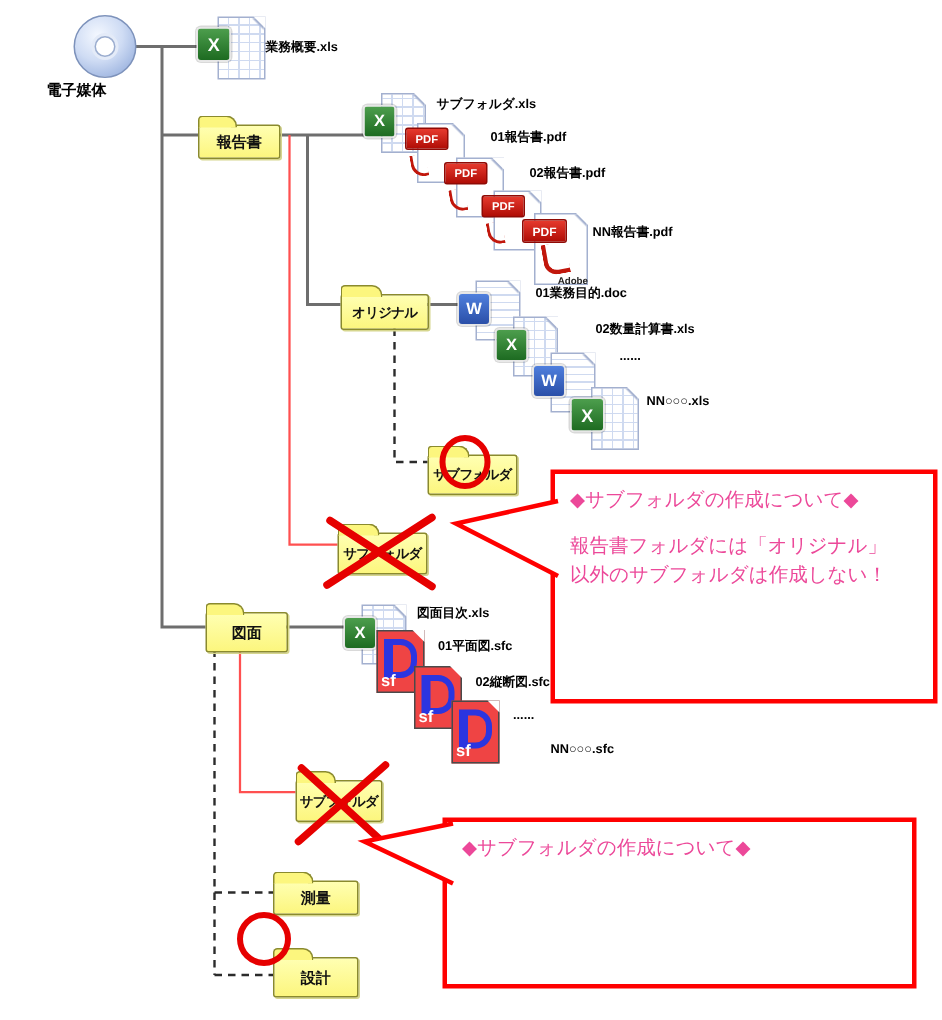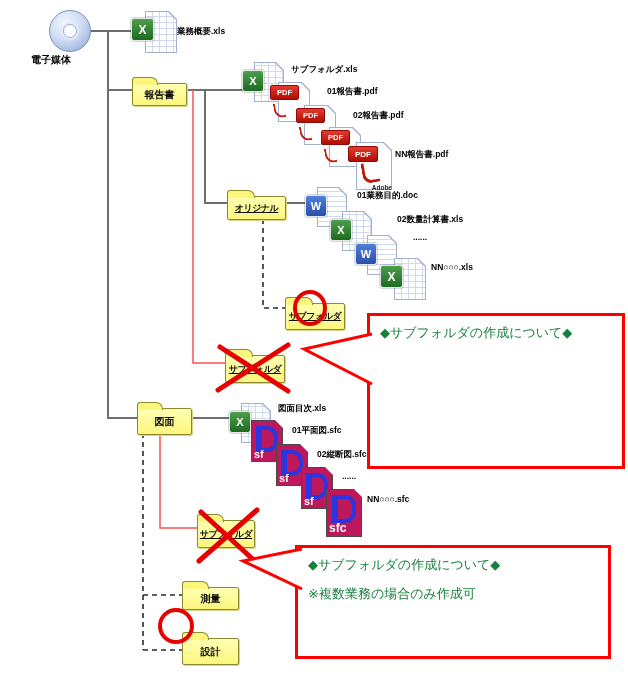--- a/index.html
+++ b/index.html
@@ -11,21 +11,21 @@
 
   
   .folder{position:absolute;background:linear-gradient(180deg,#ffffb2,#fcf67e);
           border:1.5px solid #8a8a2e;border-radius:2px;z-index:2;
           display:flex;align-items:center;justify-content:center;
           box-shadow:1px 1px 0 #d6d68e;}
   .folder .tab{position:absolute;top:-7px;left:-1.5px;width:46%;height:7px;
           background:#fcf67e;border:1.5px solid #8a8a2e;border-bottom:none;
           border-radius:3px 7px 0 0;}
   .flabel{font-size:10px;font-weight:bold;color:#111;white-space:nowrap;z-index:1;}
-  .flabel.small{font-size:9px;letter-spacing:-0.5px;text-decoration:underline;}
+  .flabel.small{font-size:9px;letter-spacing:-0.5px;}
 
   
   .nlab{position:absolute;font-weight:bold;font-size:10px;color:#000;white-space:nowrap;z-index:3;}
   .flab{position:absolute;font-weight:bold;font-size:8.5px;color:#000;white-space:nowrap;z-index:3;}
 
   
   .cd{position:absolute;left:49px;top:10px;width:40px;height:40px;border-radius:50%;z-index:2;
       background:radial-gradient(circle at 38% 32%,#f4f8ff 0%,#cfdcf4 45%,#a3b9e2 78%,#8ca6d8 100%);
       border:1px solid #7d92bb;}
   .cd .hole{position:absolute;left:13px;top:13px;width:12px;height:12px;border-radius:50%;
@@ -48,28 +48,28 @@
   .logo-x{background:linear-gradient(180deg,#4d9e4d,#1d6b21);}
   .logo-w{background:linear-gradient(180deg,#4f7fdd,#2a4fa8);}
   
   .pdf-banner{position:absolute;background:linear-gradient(180deg,#e63a2e,#b00d06);
       border:1px solid #8f0a05;border-radius:2px;color:#fff;font-weight:bold;
       display:flex;align-items:center;justify-content:center;}
   .pdf-sq{position:absolute;border-left:2.5px solid #c1170c;border-bottom:2.5px solid #c1170c;
       border-radius:0 0 0 9px;transform:rotate(-10deg);}
   .adobe{position:absolute;font-size:6.5px;font-weight:bold;color:#222;}
   
-  .pg-sfc{background:#be185d;border:1px solid #4a4a4a;}
+  .pg-sfc{background:#ef4444;border:1px solid #4a4a4a;}
   .pg-sfc .fold{border-top:8px solid #fff;border-left:8px solid transparent;filter:none;}
   .sfc-mark{position:absolute;border:4px solid #2b35e0;border-left-width:6px;
       border-radius:0 11px 11px 0;}
   .sfc-txt{position:absolute;color:#fff;font-weight:bold;z-index:1;}
 
   
-  .callout{position:absolute;background:#fff;border:3px solid #ff0000;color:#15803d;
+  .callout{position:absolute;background:#fff;border:3px solid #ff0000;color:#ec4899;
       z-index:4;font-size:13px;line-height:19px;padding:7px 18px 5px 10px;
       box-sizing:border-box;}
   .co-b{margin-top:12px;}
 </style>
 </head>
 <body>
 
 <div id="stage">
 
   <svg id="wires" class="layer" width="628" height="680">
@@ -236,50 +236,43 @@
 
   <div class="ic" style="left:301px;top:467px;width:40px;height:44px">
     <div class="pg pg-sfc" style="left:0;top:0;width:30px;height:40px">
         <span class="fold"></span>
       <span class="sfc-mark" style="left:4px;top:5px;width:12px;height:18px"></span>
       <span class="sfc-txt" style="left:2px;bottom:1px;font-size:11px">sf</span>
     </div>
   </div>
   <div class="flab" style="left:342px;top:471px">......</div>
 
-  <div class="ic" style="left:326px;top:489px;width:44px;height:50px">
-    <div class="pg pg-sfc" style="left:0;top:0;width:34px;height:46px">
-        <span class="fold"></span>
-      <span class="sfc-mark" style="left:5px;top:5px;width:14px;height:20px"></span>
-      <span class="sfc-txt" style="left:2px;bottom:1px;font-size:12px">sfc</span>
-    </div>
-  </div>
   <div class="flab" style="left:367px;top:494px">NN○○○.sfc</div>
 
   <div class="folder" style="left:197px;top:520px;width:56px;height:26px">
     <span class="tab"></span>
     <span class="flabel small">サブフォルダ</span>
   </div>
 
   <div class="folder" style="left:182px;top:587px;width:55px;height:21px">
     <span class="tab"></span>
     <span class="flabel">測量</span>
   </div>
   <div class="folder" style="left:182px;top:638px;width:55px;height:25px">
     <span class="tab"></span>
     <span class="flabel">設計</span>
   </div>
 
   <div class="callout" id="co1" style="left:367px;top:313px;width:258px;height:156px">
     <div class="co-t">◆サブフォルダの作成について◆</div>
+    <div class="co-b">報告書フォルダには「オリジナル」以外のサブフォルダは作成しない！</div>
   </div>
 
   <div class="callout" id="co2" style="left:295px;top:545px;width:316px;height:114px">
     <div class="co-t">◆サブフォルダの作成について◆</div>
-    <div class="co-b" style="margin-top:10px">※複数業務の場合のみ作成可</div>
   </div>
 
   <svg id="marks" class="layer" width="628" height="680">
     <g stroke="#e60000" stroke-width="5" stroke-linecap="round" fill="none">
       <path d="M220,347 L288,391"></path>
       <path d="M288,345 L218,390"></path>
       <path d="M201,512 L257,563"></path>
       <path d="M257,510 L199,561"></path>
     </g>
     <ellipse cx="310" cy="308" rx="15" ry="16" stroke="#e60000" stroke-width="4" fill="none"></ellipse>

